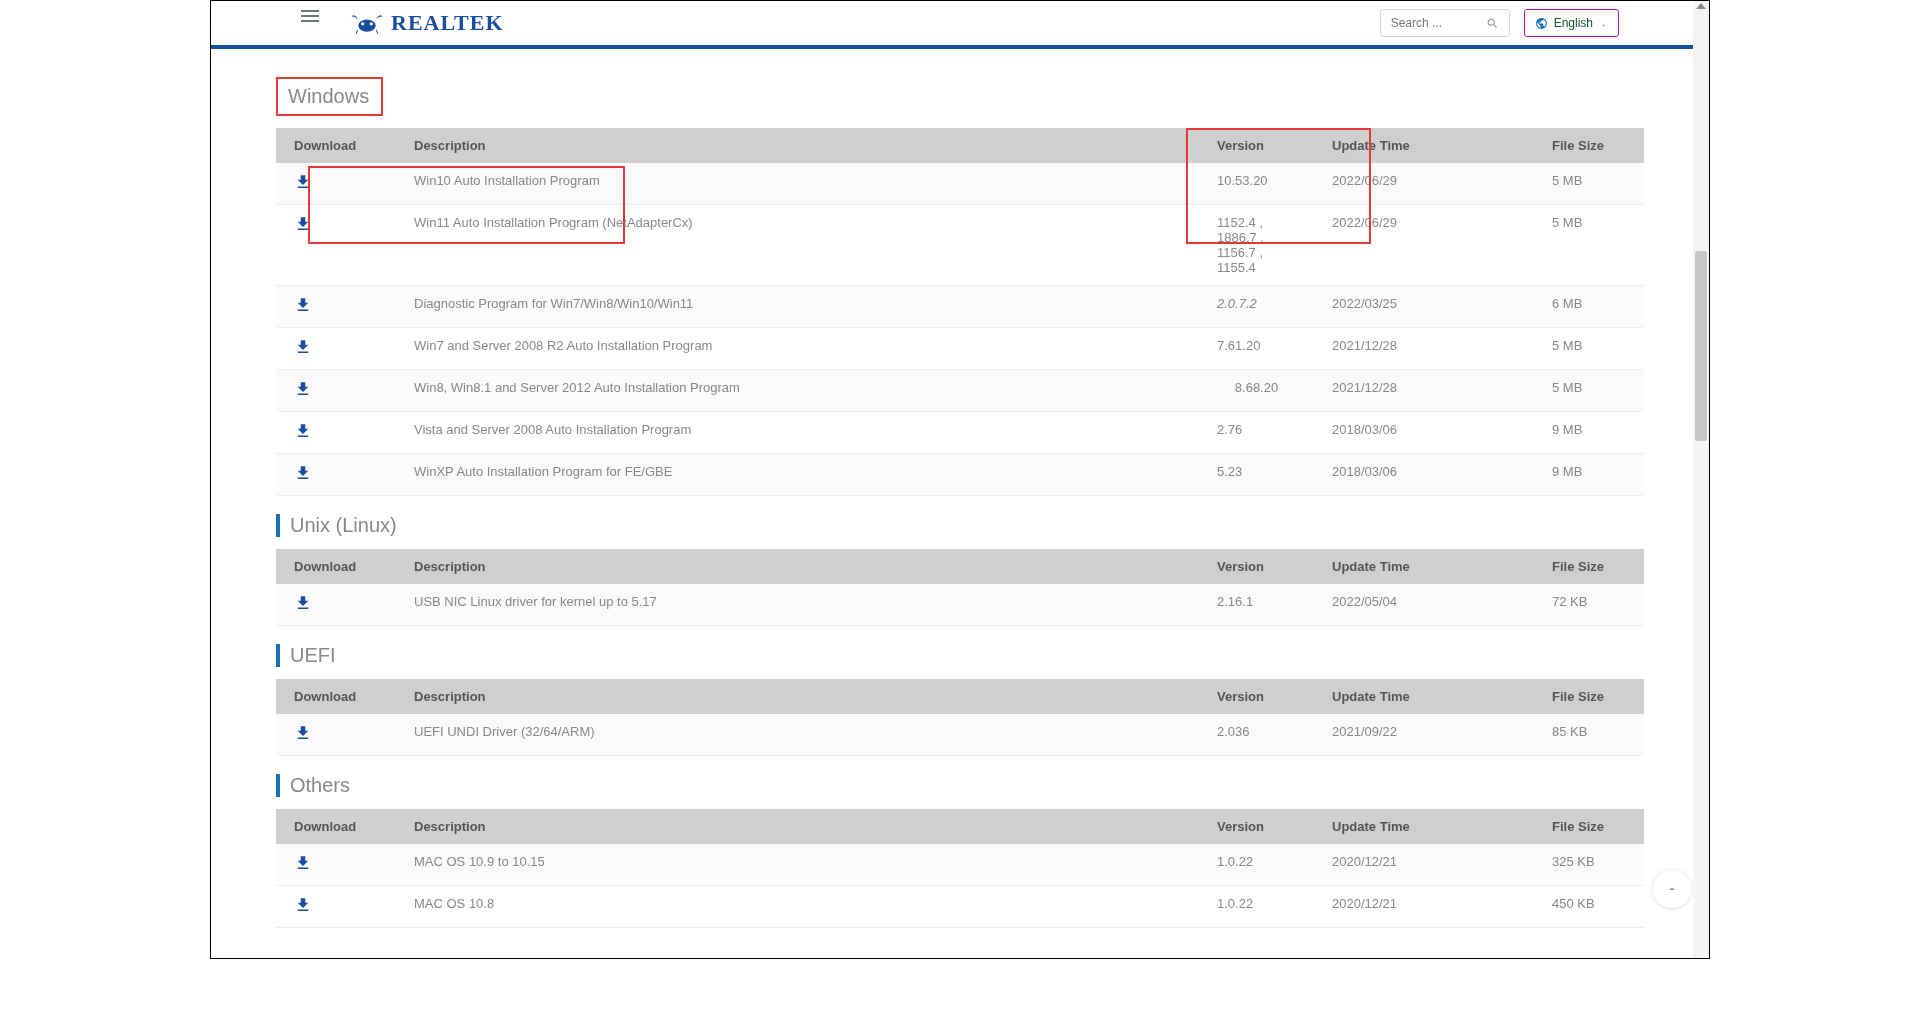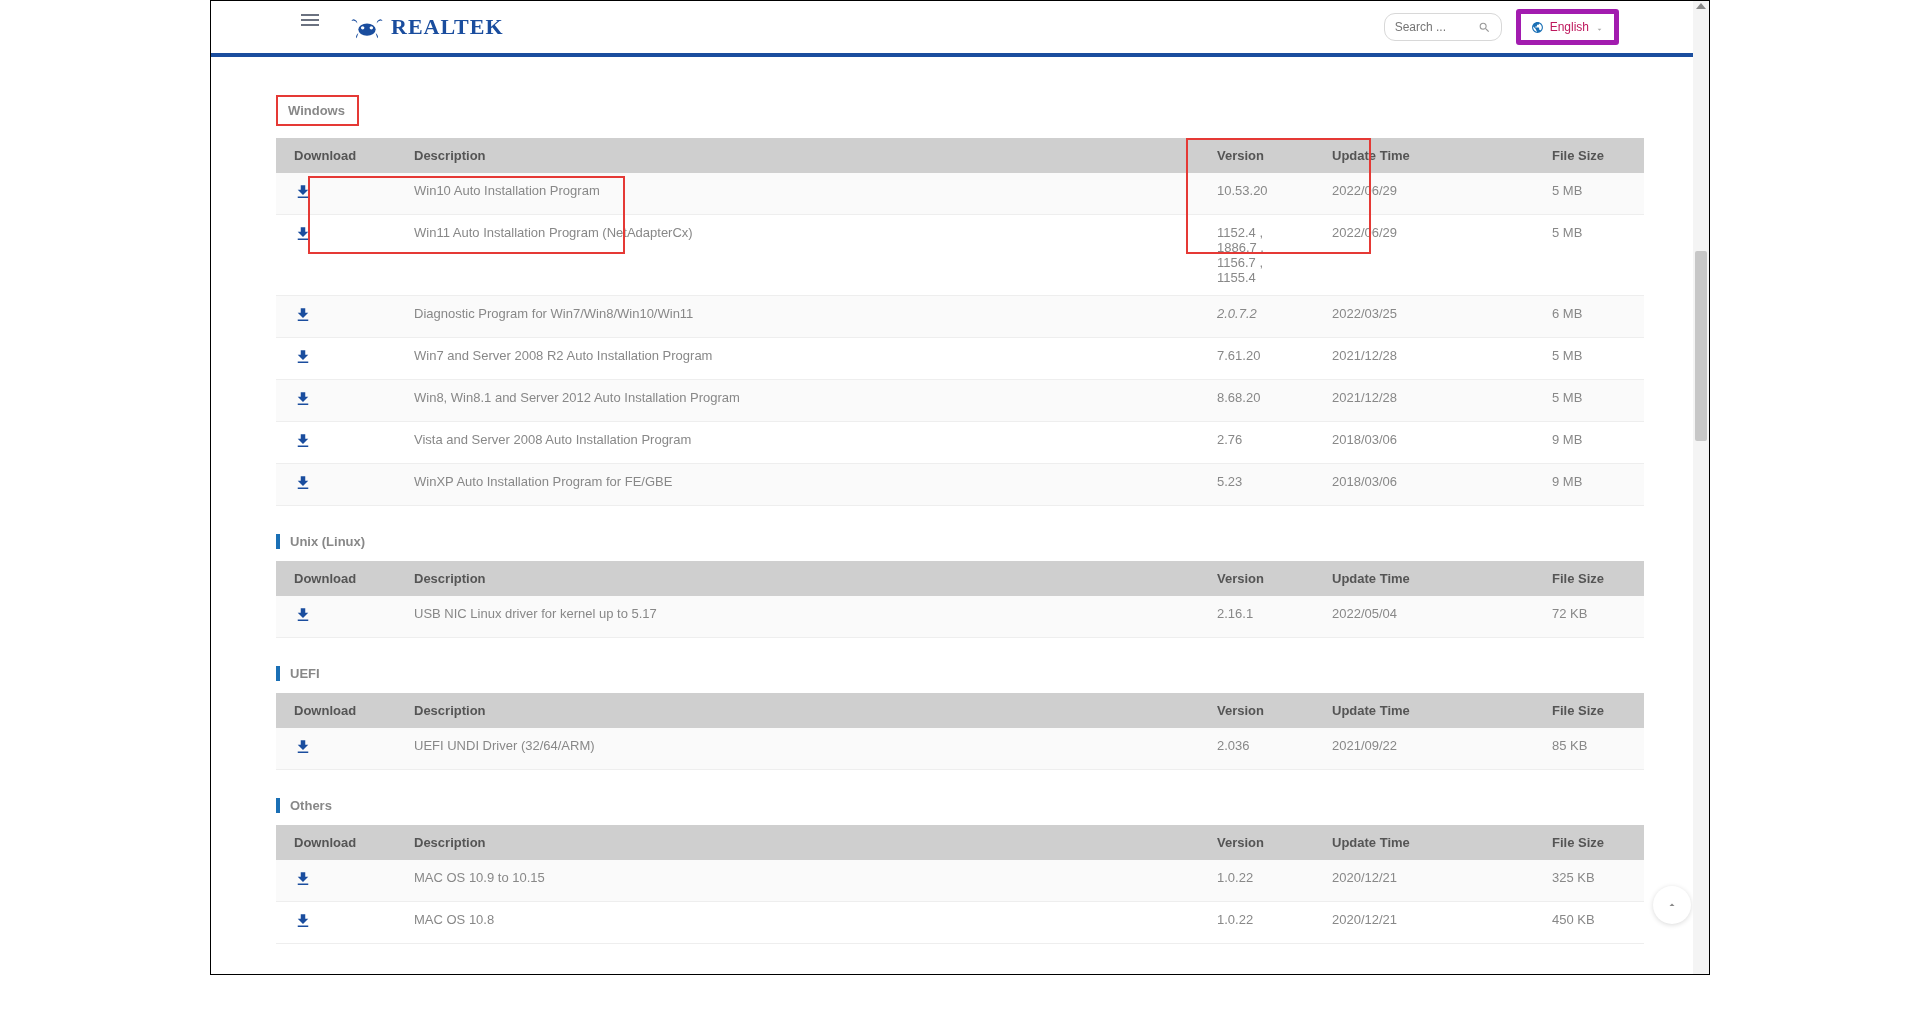--- a/index.html
+++ b/index.html
@@ -10,32 +10,32 @@
 .header {
   display: flex; align-items: center; justify-content: space-between;
   padding: 8px 90px; border-bottom: 4px solid #1a4d9e; background: #fff;
 }
 .header-left { display: flex; gap: 30px; }
 .hamburger { cursor: pointer; display: flex; flex-direction: column; gap: 3px; }
 .hamburger span { display: block; width: 18px; height: 2px; background: #6b7280; }
 .logo { display: flex; align-items: center; gap: 6px; color: #1a4d9e; font-weight: bold; font-size: 22px; font-family: Georgia, serif; letter-spacing: 1px; }
 .logo-icon { width: 36px; height: 26px; }
 .header-right { display: flex; align-items: center; gap: 14px; }
-.search-box { display: flex; align-items: center; border: 1px solid #d8d8d8; border-radius: 11px; padding: 6px 10px; width: 118px; }
+.search-box { display: flex; align-items: center; border: 1px solid #d8d8d8; border-radius: 3px; padding: 6px 10px; width: 130px; }
 .search-box input { border: none; outline: none; flex: 1; font-size: 12px; width: 80px; color: #999; }
 .search-icon { width: 13px; height: 13px; fill: #999; }
-.lang-box { display: flex; align-items: flex-end; border: 5px solid #a21caf; border-radius: 3px; padding: 6px 10px; gap: 6px; cursor: pointer; color: #be185d; font-size: 12px; }
+.lang-box { display: flex; align-items: flex-end; border: 1px solid #a21caf; border-radius: 3px; padding: 6px 10px; gap: 6px; cursor: pointer; color: #14532d; font-size: 12px; }
 .globe-icon { width: 13px; height: 13px; fill: #1a6fb5; }
 .chevron-down-icon { width: 9px; height: 9px; fill: #aaa; }
 
 .content { padding: 10px 65px 30px; }
 
 .section-title {
-  font-size: 13px; color: #888; font-weight: bold;
-  border-left: 4px solid #1a6fb5; padding-left: 10px; margin: 28px 0 12px;
+  font-size: 20px; color: #888; font-weight: normal;
+  border-left: 4px solid #1a6fb5; padding-left: 10px; margin: 18px 0 12px;
 }
 .section-title.boxed { display: inline-block; border: 2px solid #e53935; padding: 6px 12px 6px 10px; }
 
 table { width: 100%; border-collapse: collapse; }
 thead td {
   background: #cfcfcf; color: #555; font-weight: bold; font-size: 13px;
   padding: 10px 18px;
 }
 tbody tr { border-bottom: 1px solid #eee; }
 tbody tr:nth-child(odd) { background: #fafafa; }
@@ -169,21 +169,21 @@
                 <td>Win7 and Server 2008 R2 Auto Installation Program</td>
                 <td style="max-width:100px;">7.61.20</td>
                 <td>2021/12/28</td>
                 <td>5 MB</td>
               </tr>
               <tr>
                 <td class="col-download"><svg class="download-icon" viewBox="0 0 24 24">
                     <path d="M19 9h-4V3H9v6H5l7 7 7-7zM5 18v2h14v-2H5z"></path>
                   </svg></td>
                 <td>Win8, Win8.1 and Server 2012 Auto Installation Program</td>
-                <td style="max-width:100px;">8.68.20</td>
+                <td style="max-width:100px;text-align:center;">8.68.20</td>
                 <td>2021/12/28</td>
                 <td>5 MB</td>
               </tr>
               <tr>
                 <td class="col-download"><svg class="download-icon" viewBox="0 0 24 24">
                     <path d="M19 9h-4V3H9v6H5l7 7 7-7zM5 18v2h14v-2H5z"></path>
                   </svg></td>
                 <td>Vista and Server 2008 Auto Installation Program</td>
                 <td style="max-width:100px;">2.76</td>
                 <td>2018/03/06</td>

